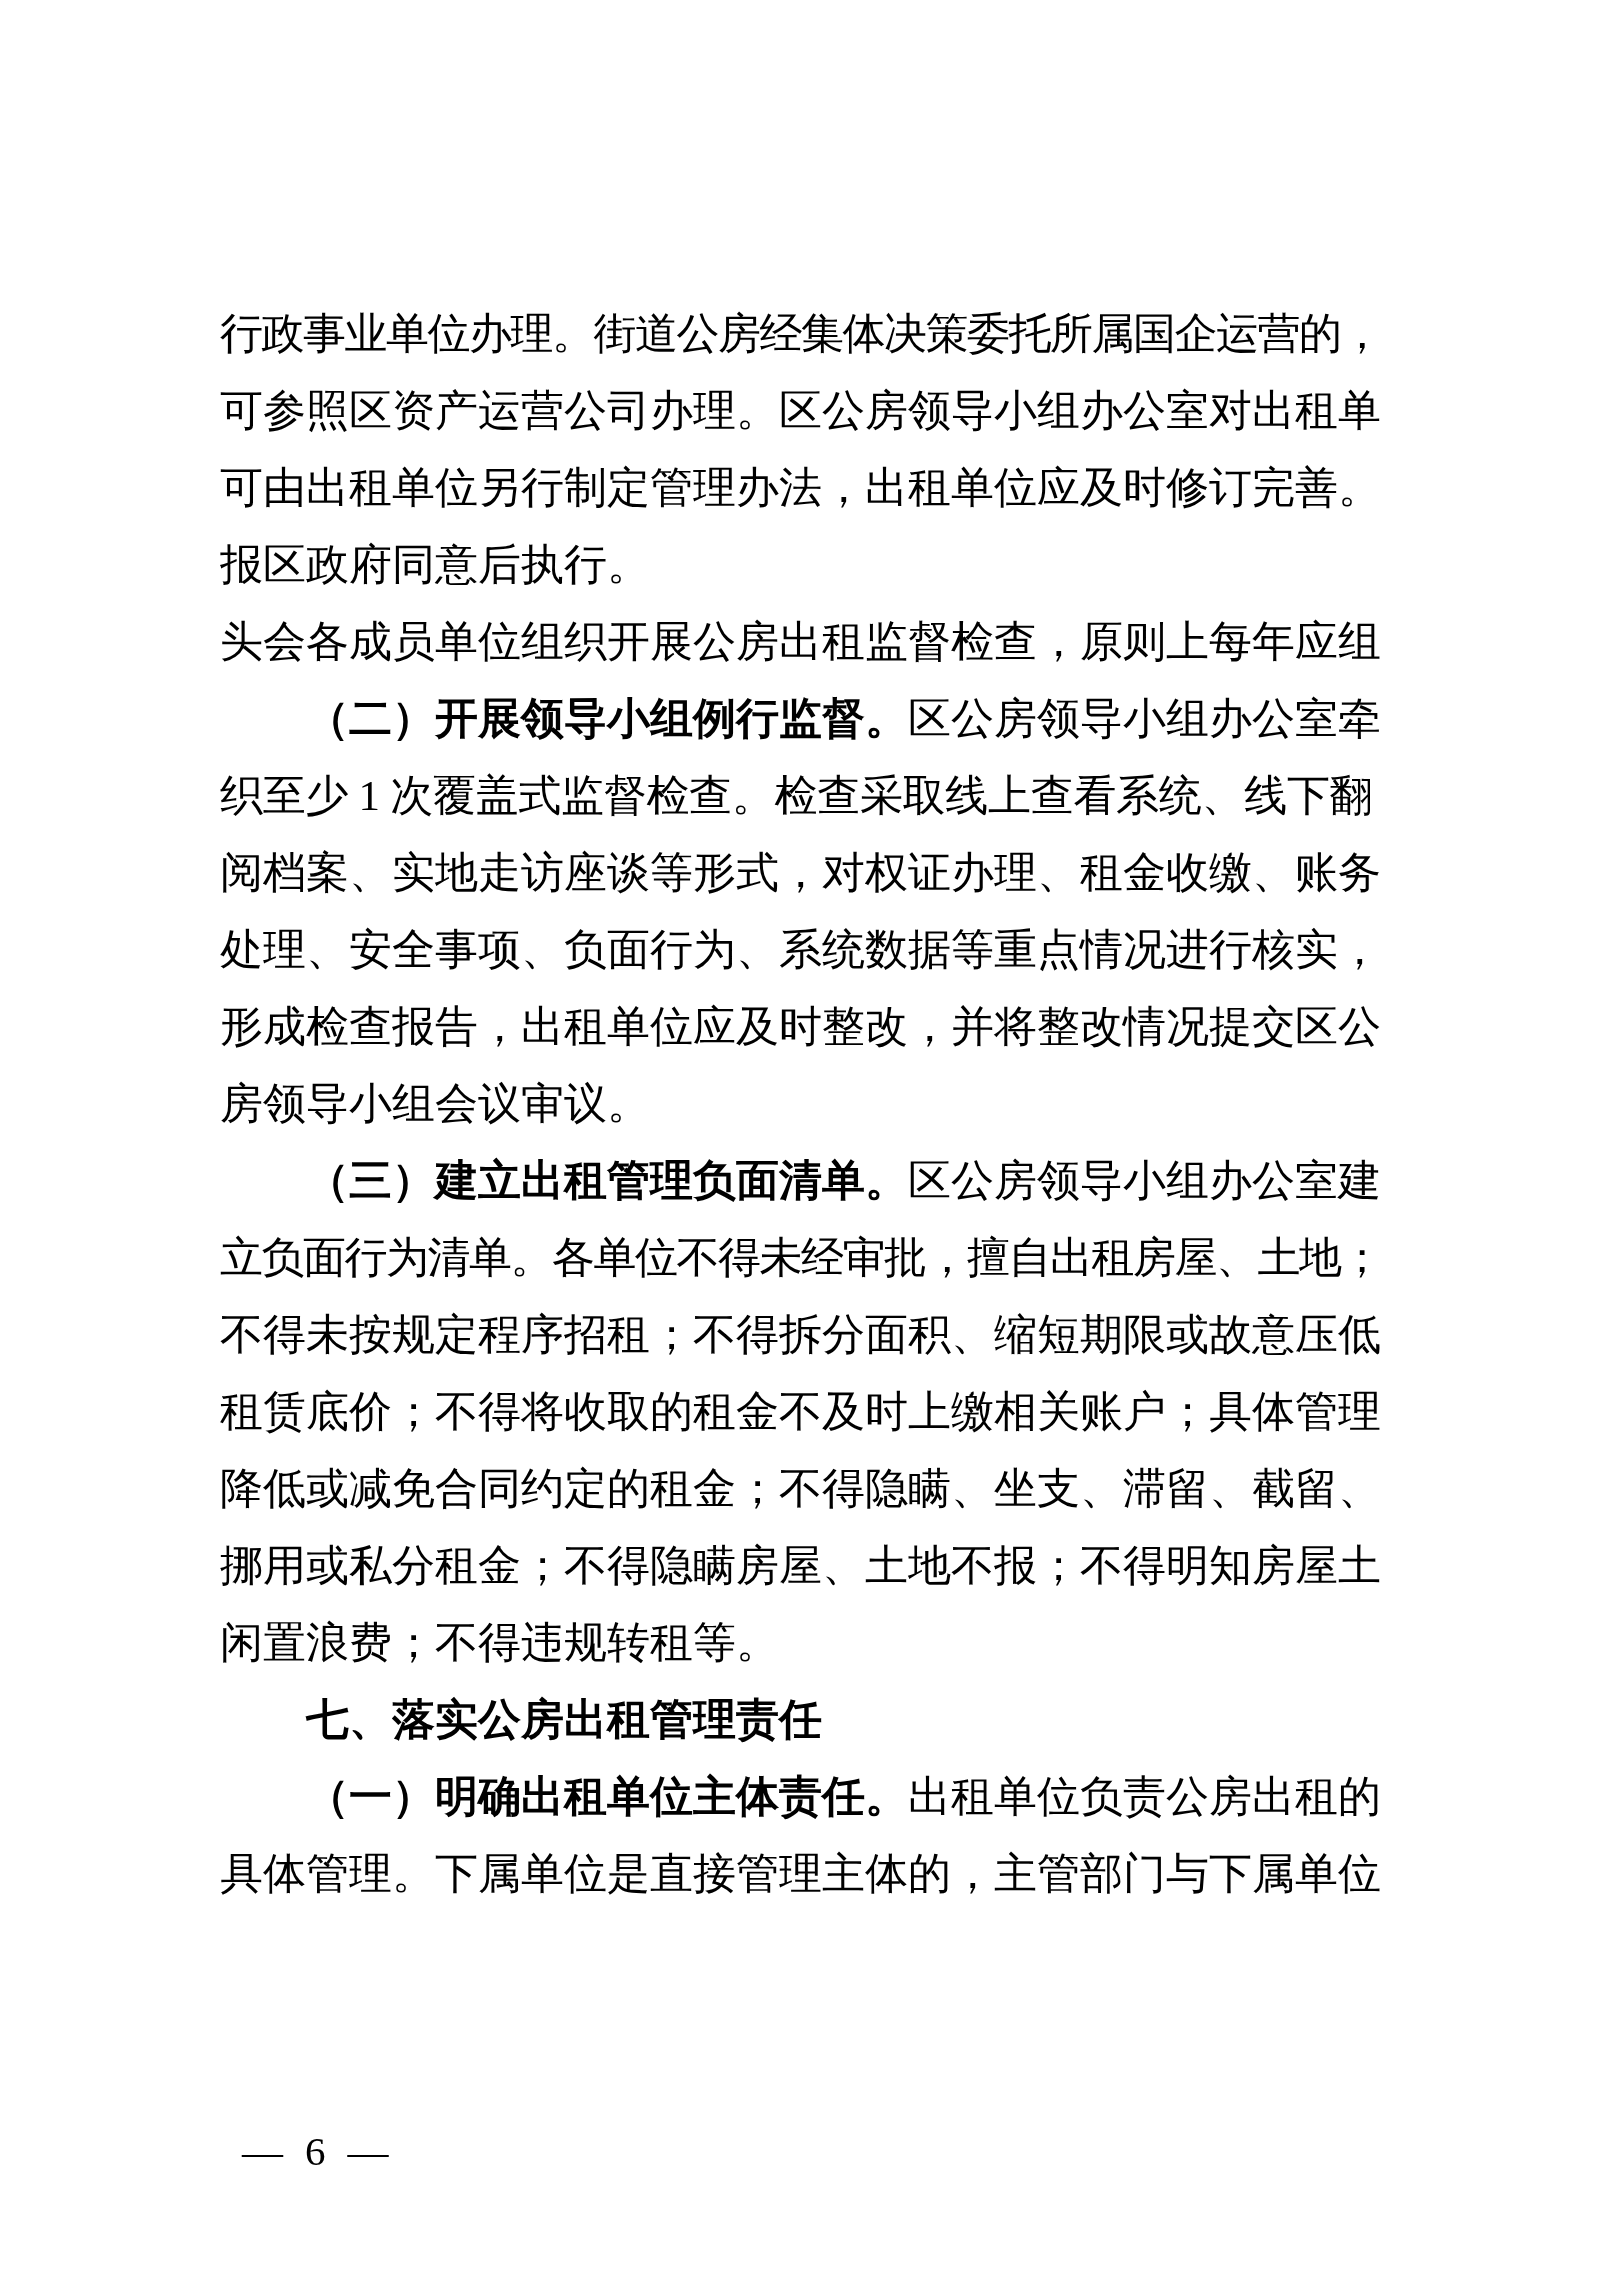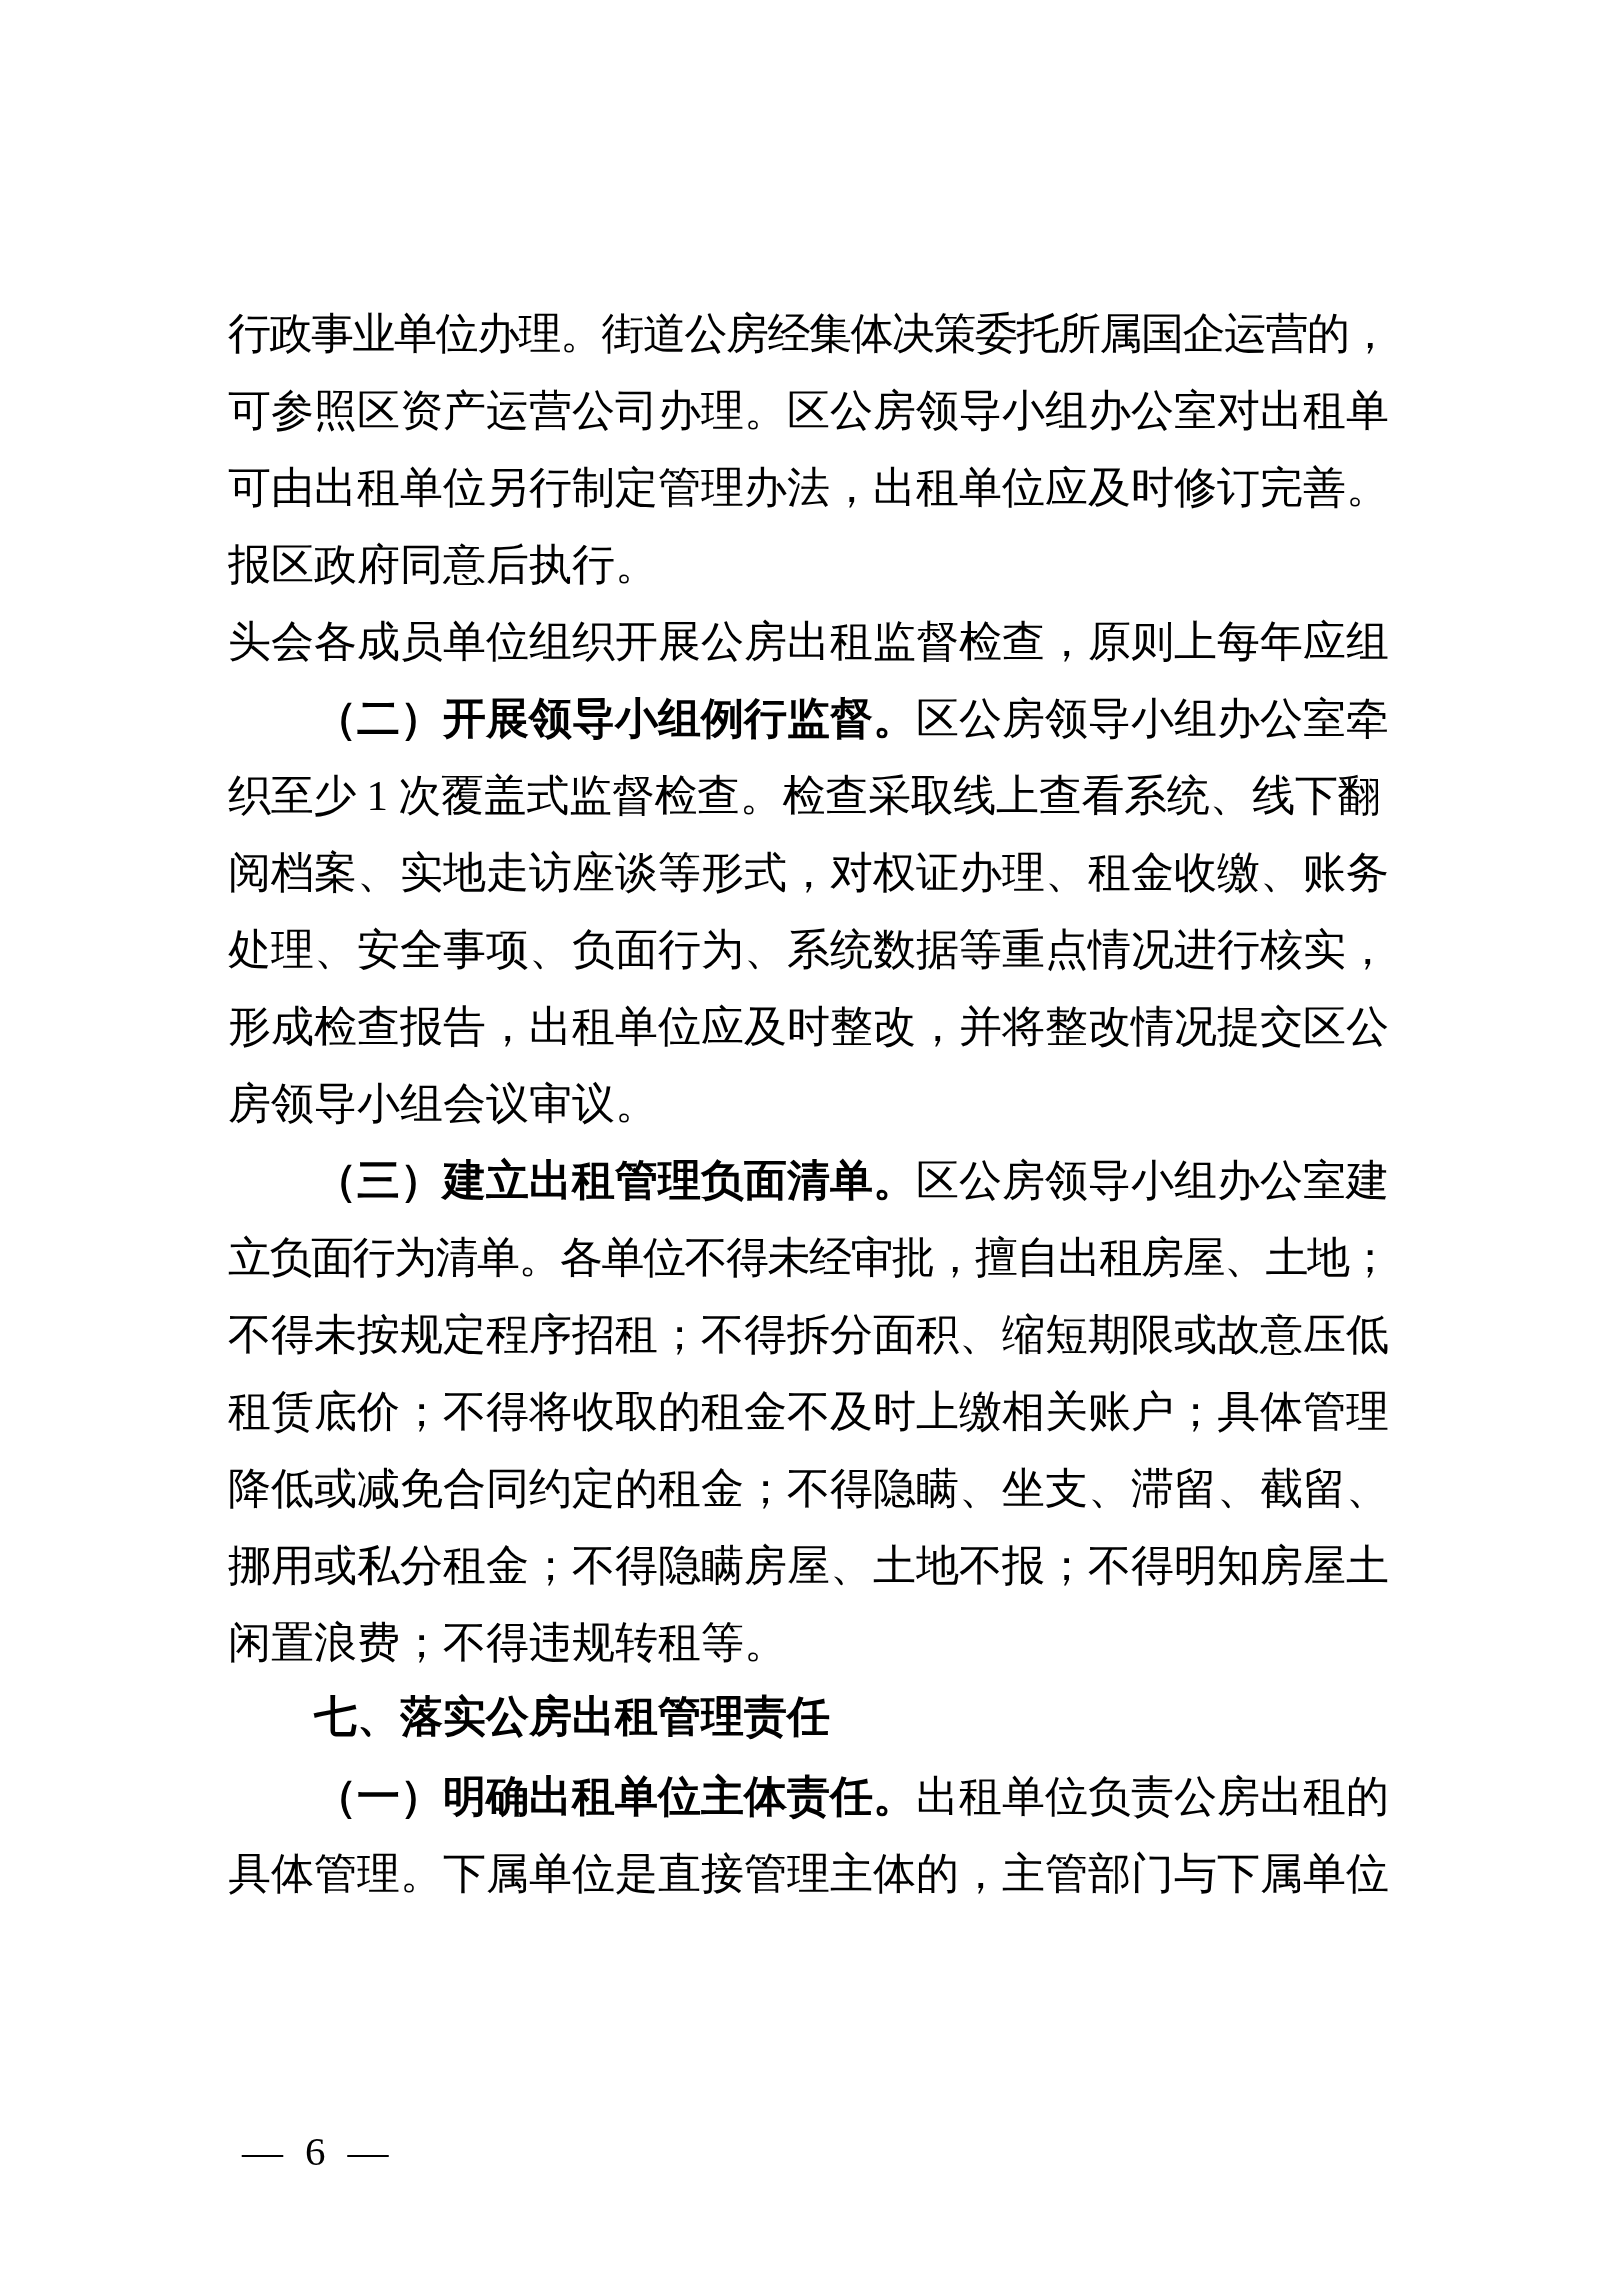--- a/index.html
+++ b/index.html
@@ -11,36 +11,36 @@
     position: relative;
     width: 1621px;
     height: 2293px;
     background: #ffffff;
     overflow: hidden;
     font-family: "Liberation Serif", "DejaVu Serif", serif;
     color: #000000;
   }
   .doc {
     position: absolute;
-    left: 228px;
+    left: 220px;
     top: 295px;
     width: 1164px;
   }
   .line {
     height: 77px;
     line-height: 77px;
     font-size: 43px;
     white-space: nowrap;
     font-kerning: none;
   }
   .line.indent {
     padding-left: 86px;
   }
   .line.heading {
-    font-family: Liberation Mono, monospace;
+    font-family: Liberation Serif, serif;
     font-weight: 700;
   }
   .run { display: inline; }
   .run.bold { font-weight: 700; }
   .page-footer {
     position: absolute;
     left: 242px;
     top: 2129px;
     font-size: 41px;
     line-height: 45px;

